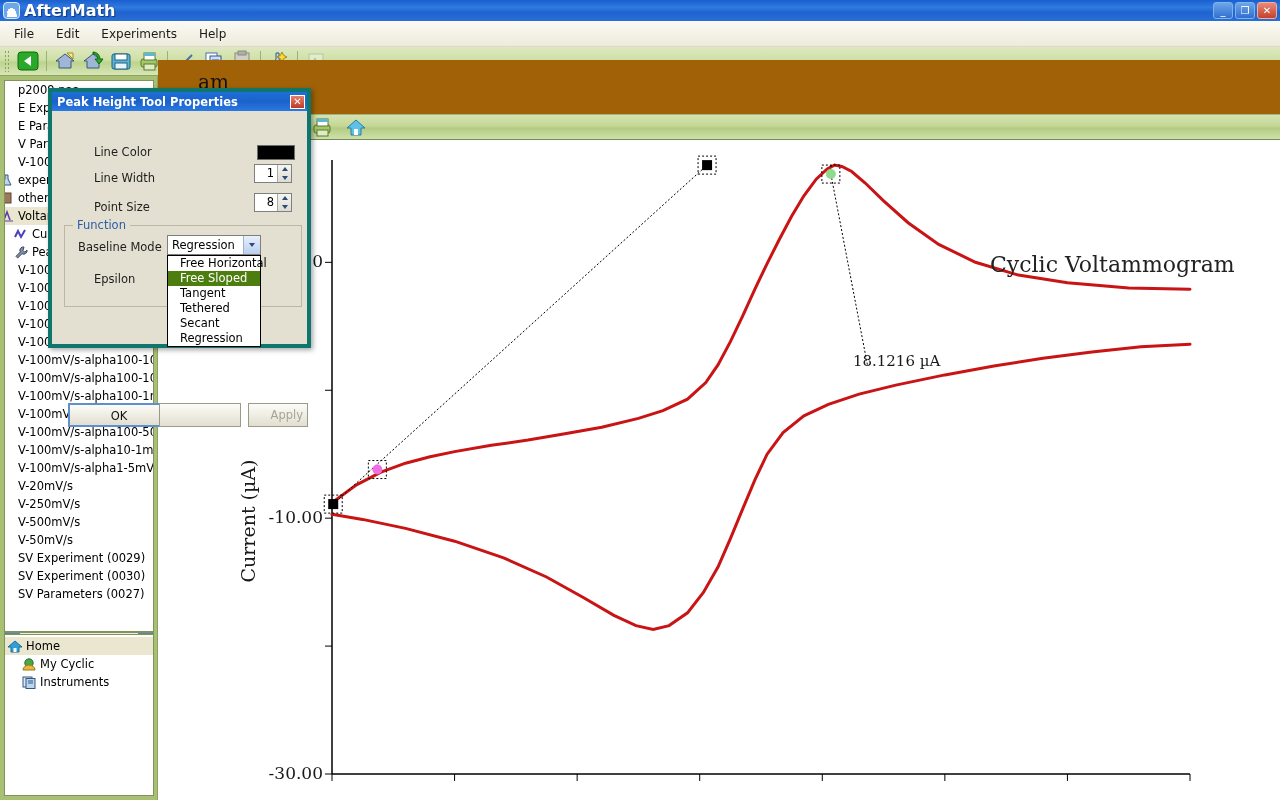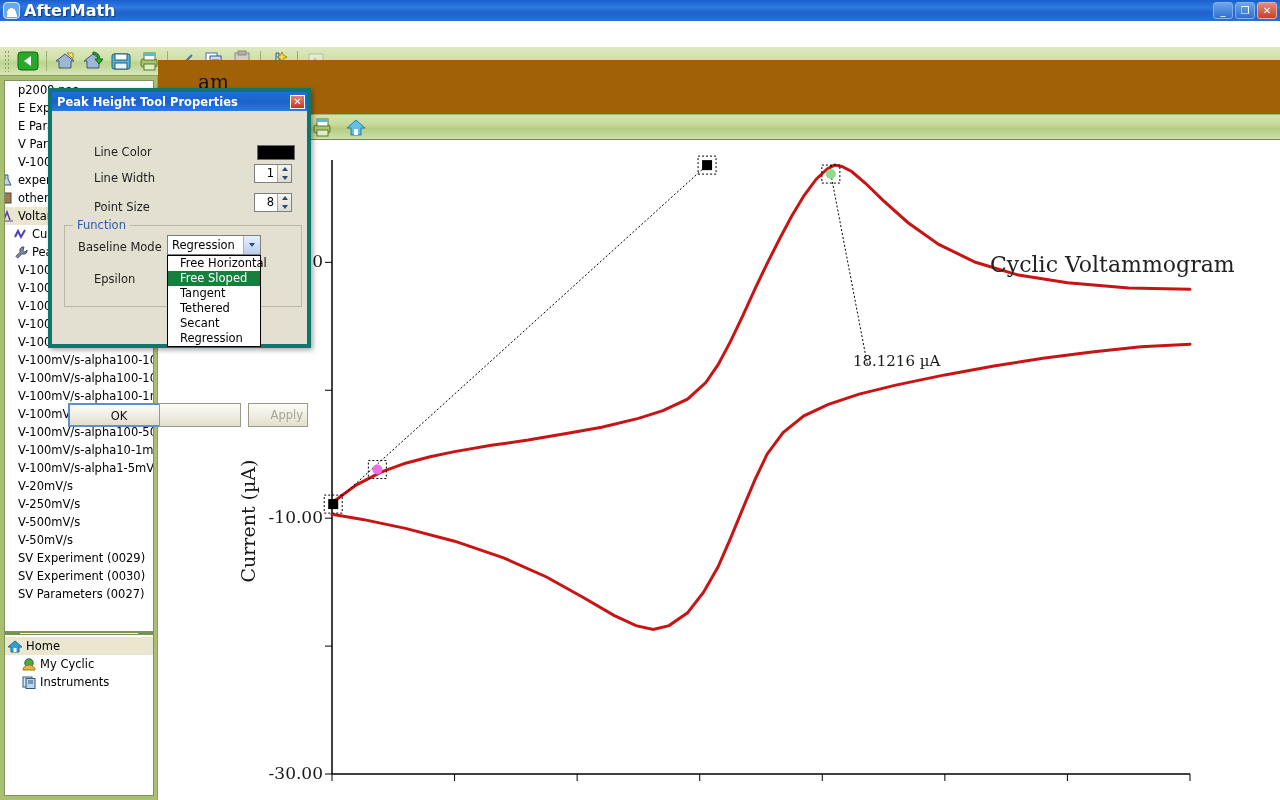--- a/index.html
+++ b/index.html
@@ -159,21 +159,21 @@
   .combo-val { flex:1; font-size: 11.5px; padding-left: 4px; font-family: "DejaVu Sans", sans-serif; }
   .combo-arrow { width: 17px; height: 18px; background: linear-gradient(#e8f0fb,#b9cfee);
     border-left:1px solid #9fb3cf; display:flex;align-items:center;justify-content:center; }
 
   .dropdown {
     position: absolute; width: 94px; background: #ffffff; border: 1px solid #000000;
     z-index: 60;
   }
   .ddopt { height: 15px; line-height: 15px; font-size: 11.5px; padding-left: 12px;
     font-family: "DejaVu Sans", sans-serif; color:#000; white-space: nowrap; }
-  .ddopt.sel { background: #15803d; color: #ffffff; }
+  .ddopt.sel { background: #4d7c0f; color: #ffffff; }
 
   .dbtn {
     position: absolute; height: 24px; background: linear-gradient(#fcfcf7,#e2dfd0);
     border: 1px solid #9a9a8c; font-size: 11.5px; text-align: center; line-height: 22px;
     font-family: "DejaVu Sans", sans-serif; color:#111;
   }
   .dbtn.primary { border: 2px solid #5d8fd1; }
   .dbtn.disabled { color: #a8a495; }
 
   
@@ -189,20 +189,26 @@
   <div class="titlebar">
     <div class="tb-logo"></div>
     <div class="tb-title">AfterMath</div>
     <div class="tb-btns">
       <div class="tb-btn">_</div>
       <div class="tb-btn">❐</div>
       <div class="tb-btn close">✕</div>
     </div>
   </div>
 
+  <div class="menubar">
+    <div class="menuitem">File</div>
+    <div class="menuitem">Edit</div>
+    <div class="menuitem">Experiments</div>
+    <div class="menuitem">Help</div>
+  </div>
 
   <div class="toolbar">
     <div class="grip"></div>
     <svg class="ticon" viewBox="0 0 26 24">
       <rect x="3" y="3" width="20" height="18" rx="3" fill="#2aa82a" stroke="#0f6b0f"></rect>
       <path d="M16 7 L9 12 L16 17 Z" fill="#ffffff"></path>
     </svg>
     <div class="tsep"></div>
     <svg class="ticon" viewBox="0 0 26 24">
       <path d="M4 12 L13 5 L22 12 L19 12 L19 19 L7 19 L7 12 Z" fill="#9fb6d4" stroke="#3a587c"></path>

